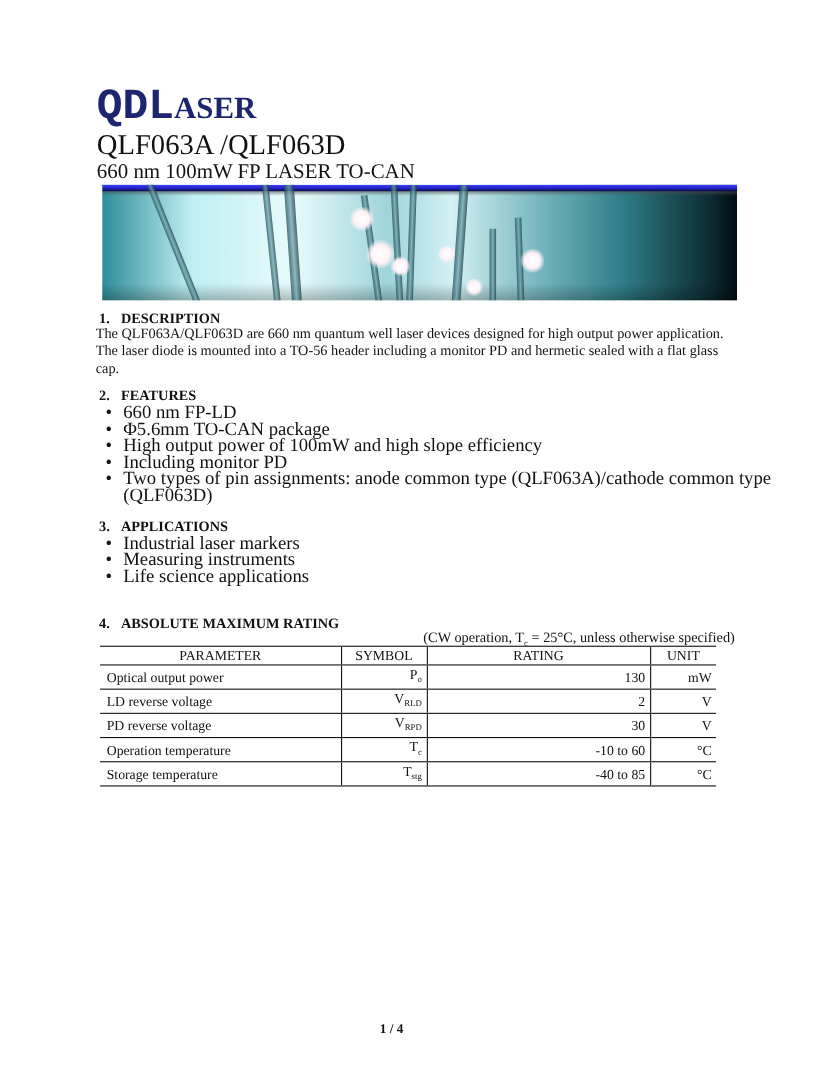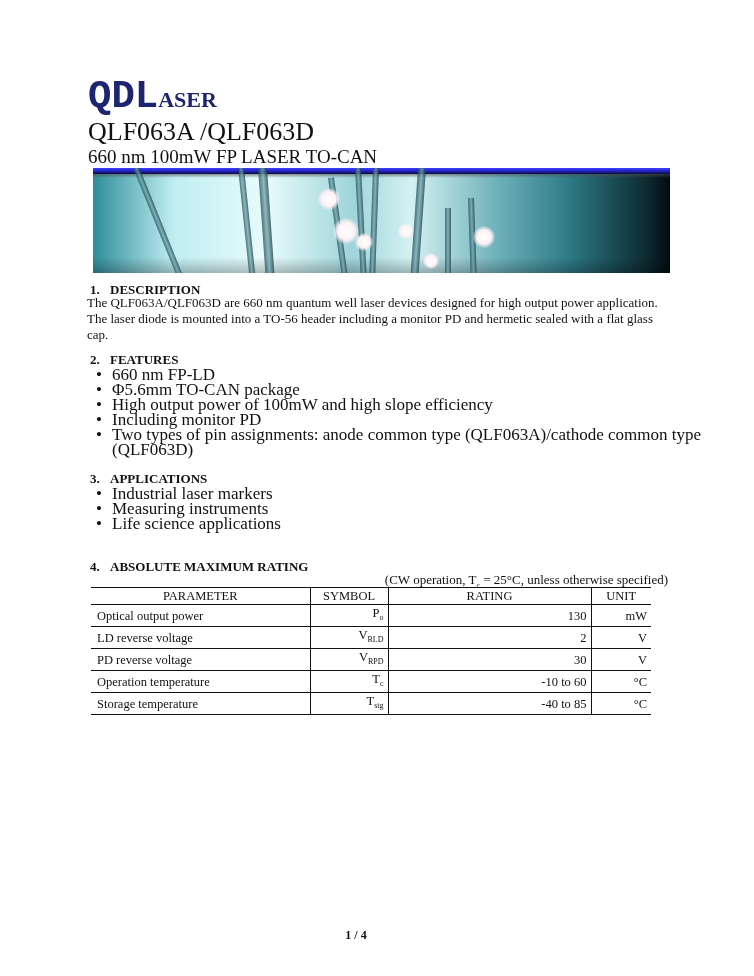--- a/index.html
+++ b/index.html
@@ -6,21 +6,21 @@
     body {
       width: 754px; height: 976px; position: relative; overflow: hidden;
       font-family: "Liberation Serif", "DejaVu Serif", serif; color: #111;
     }
     .abs { position: absolute; }
     .logo {
       left: 88px; top: 82px; color: #1d2470; font-weight: bold;
       font-size: 30px; letter-spacing: 0px; line-height: 30px;
     }
     .logo .big { font-size: 39px; font-family: Liberation Mono, monospace; }
-    .logo .small { font-size: 22px; }
+    .logo .small { font-size: 28px; }
     .title { left: 88px; top: 118px; font-size: 26px; line-height: 28px; color: #111; }
     .subtitle { left: 88px; top: 149px; font-size: 19px; line-height: 16px; }
     .docid { right: 86px; top: 149px; font-size: 16px; line-height: 16px; margin-top: 30px; }
     .banner {
       left: 93px; top: 168px; width: 577px; height: 105px; overflow: hidden;
       background:
         linear-gradient(180deg, rgba(0,0,0,0) 85%, rgba(0,0,0,0.25) 100%),
         linear-gradient(90deg, #2e8d99 0%, #bfeef2 14%, #e8fbfb 30%, #9fd4da 45%, #d4f1f3 55%, #6fb1ba 70%, #2f7d88 82%, #0c2a30 96%, #020c10 100%);
     }
     .banner-top { position: absolute; left: 0; top: 0; width: 100%; height: 6px;

